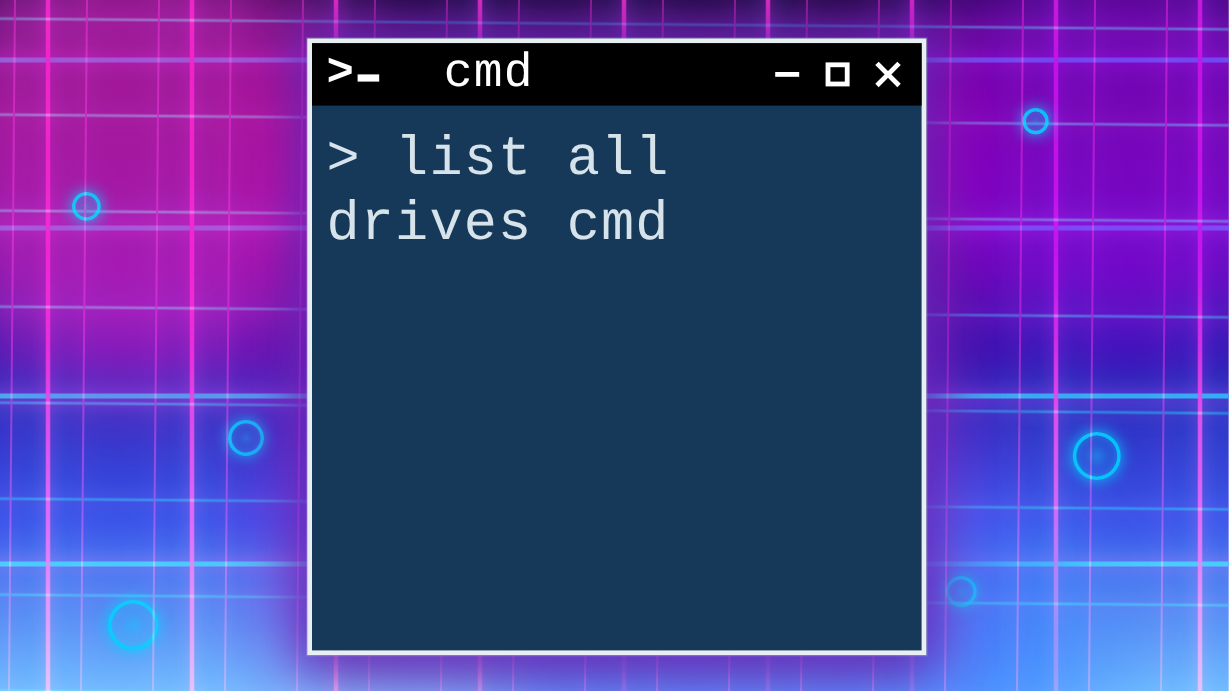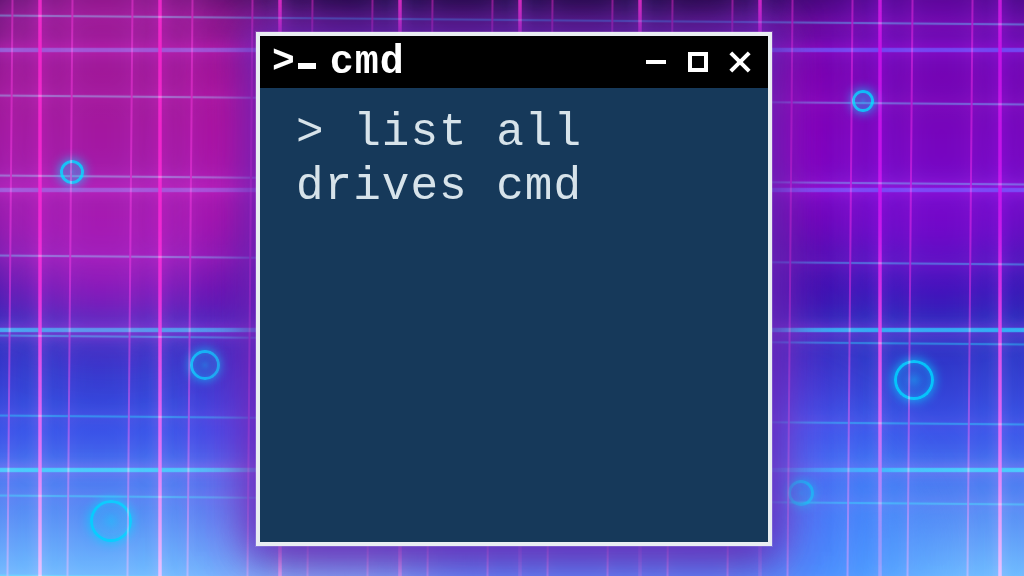--- a/index.html
+++ b/index.html
@@ -88,23 +88,24 @@
       height: 6px;
       background: #fff;
       display: inline-block;
       margin-left: 1px;
       position: relative;
       top: -3px;
     }
     .title {
       color: #fff;
       font-size: 40px;
-      font-weight: 700;
+      font-weight: 400;
       letter-spacing: 1px;
       flex: 1;
+      margin-left: 40px;
     }
     .win-controls {
       display: flex;
       align-items: center;
       gap: 14px;
     }
     .win-btn {
       display: flex;
       align-items: center;
       justify-content: center;
@@ -134,21 +135,21 @@
       top: -1px;
       width: 4px;
       height: 26px;
       background: #fff;
     }
     .close-shape::before { transform: rotate(45deg); }
     .close-shape::after  { transform: rotate(-45deg); }
 
     .term-body {
       flex: 1;
-      padding: 18px 36px;
+      padding: 18px 12px;
       color: #d7e3ea;
       font-size: 46px;
       line-height: 1.18;
       letter-spacing: 1px;
       white-space: pre-wrap;
       word-break: break-word;
     }
     .term-body .chev { color: #d7e3ea; }
   </style>
 </head>

